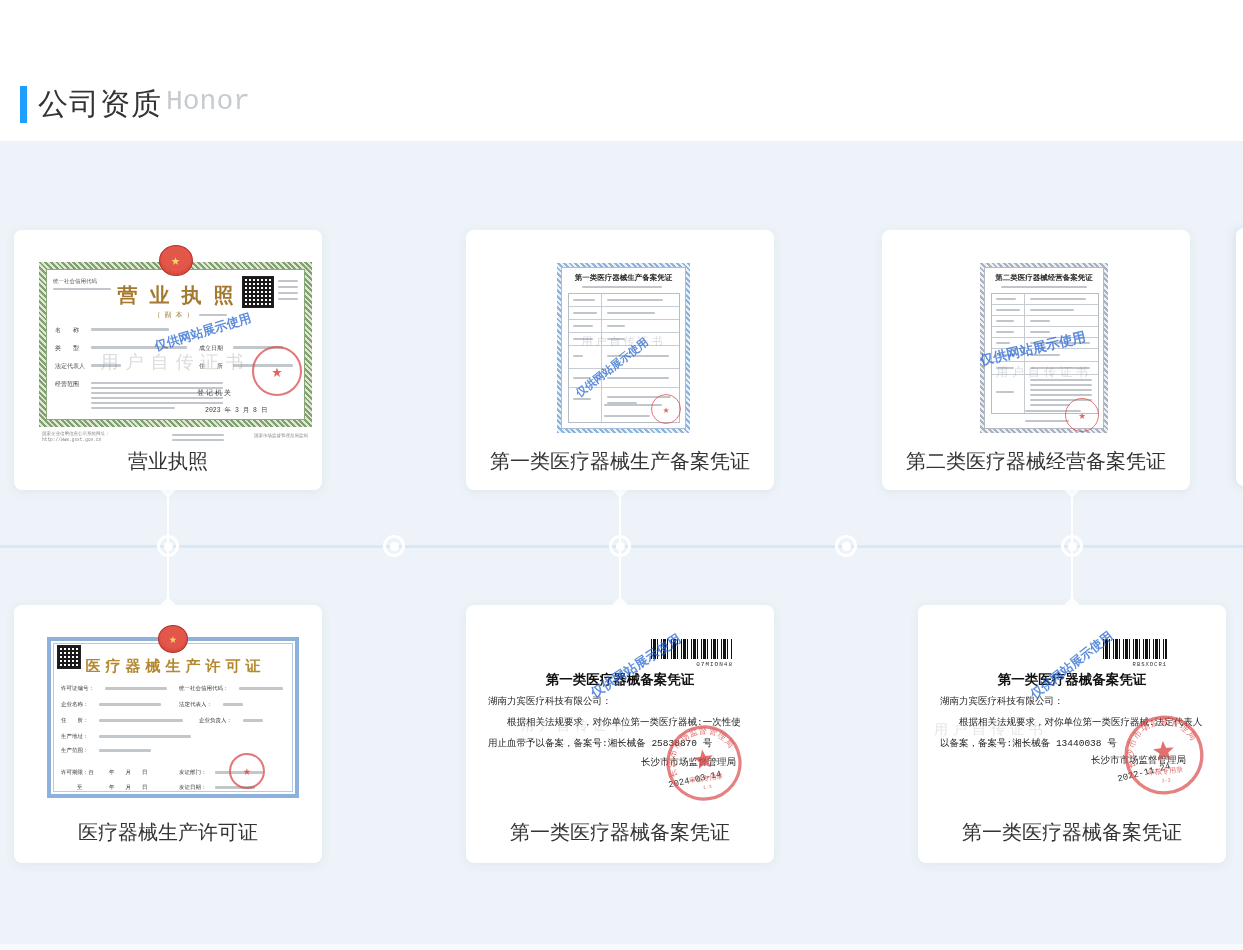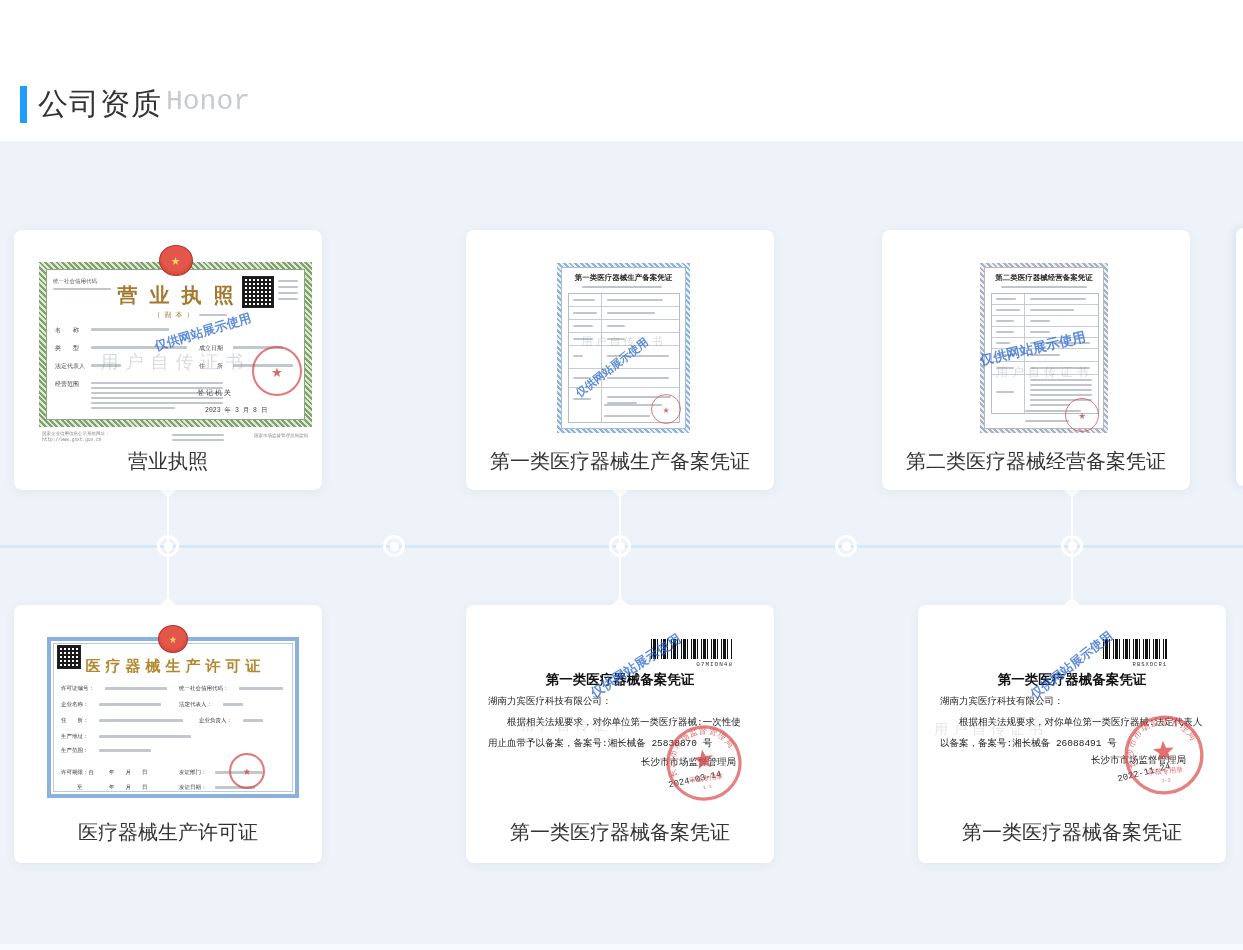--- a/index.html
+++ b/index.html
@@ -343,21 +343,21 @@
     <div class="wm-gray" style="left:55px;top:112px;font-size:13px;letter-spacing:5px;color:rgba(150,150,150,.25);">用户自传证书</div>
     <div class="caption">第一类医疗器械备案凭证</div>
   </div>
 
   <div class="card r2 let" style="left:918px">
     <div class="barcode" style="left:185px;top:34px;width:64px;height:20px;"></div>
     <div class="bcode-txt" style="left:185px;top:56px;width:64px;font-size:5.5px;">RBSXOCR1</div>
     <div class="title">第一类医疗器械备案凭证</div>
     <div class="body" style="top:90px;">湖南力宾医疗科技有限公司：</div>
     <div class="body" style="top:111px;padding-left:19px;">根据相关法规要求，对你单位第一类医疗器械:法定代表人</div>
-    <div class="body" style="top:132px;">以备案，备案号:湘长械备 26088491 号</div>
+    <div class="body" style="top:132px;">以备案，备案号:湘长械备 13440038 号</div>
     <div class="auth" style="right:40px;top:149px;">长沙市市场监督管理局</div>
     <div class="sdate" style="right:55px;top:163px;transform:rotate(-14deg);">2022-11-24</div>
     <svg class="seal-svg" style="left:204px;top:108px;width:84px;height:84px;transform:rotate(-5deg);opacity:.85;" viewBox="0 0 100 100">
       <circle cx="50" cy="50" r="45" fill="none" stroke="rgba(216,70,70,.8)" stroke-width="4"></circle>
       <defs>
           <path id="arc6" d="M 15,62 A 37,37 0 1 1 85,62" fill="none"></path>
         </defs>
       <text font-size="10.5" fill="rgba(216,70,70,.9)" letter-spacing="1"><textPath href="#arc6">长沙市市场监督管理局</textPath></text>
       <polygon points="50,33 53.2,41.6 62.4,42 55.2,47.7 57.6,56.5 50,51.5 42.4,56.5 44.8,47.7 37.6,42 46.8,41.6" fill="rgba(216,70,70,.9)"></polygon>
       <text x="50" y="72" text-anchor="middle" font-size="8.5" fill="rgba(216,70,70,.9)">审核专用章</text>

